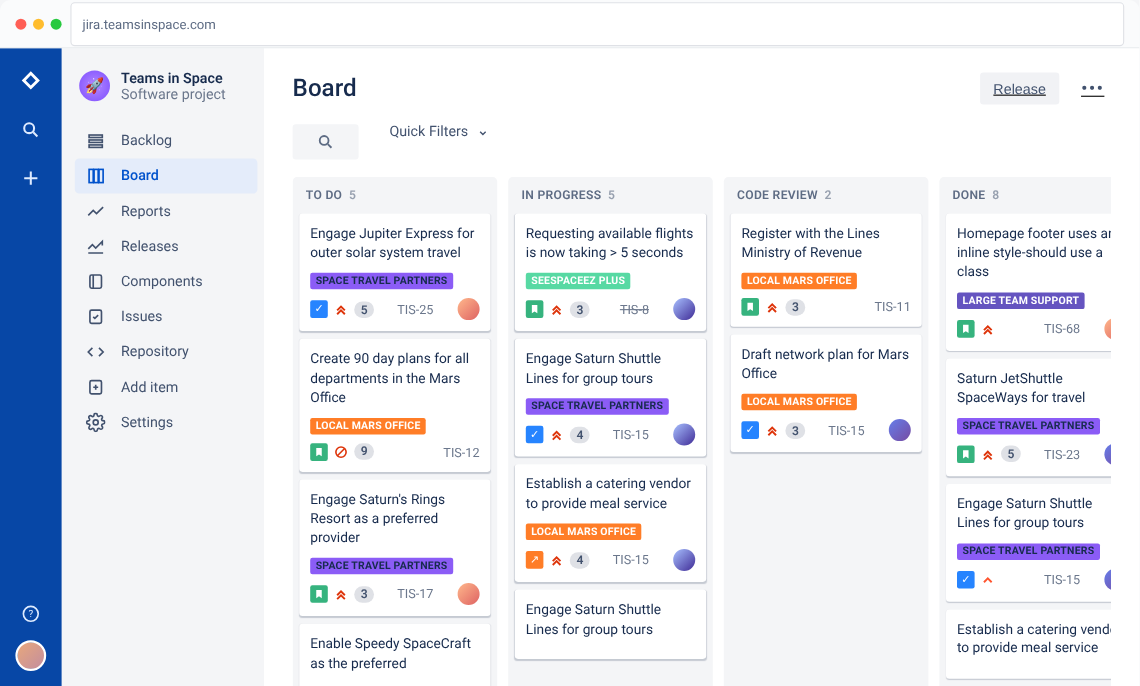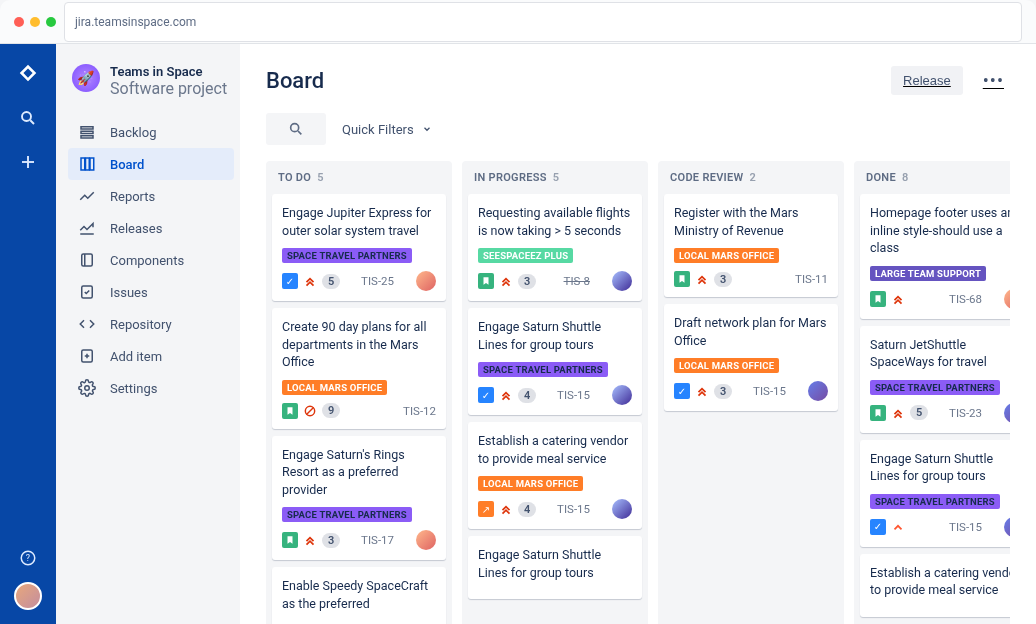--- a/index.html
+++ b/index.html
@@ -11,32 +11,32 @@
 .url-bar { flex: 1; height: 40px; background: #fff; border: 1px solid #dfe1e6; border-radius: 4px; padding: 0 10px; font-size: 12px; color: #5e6c84; display: flex; align-items: center; }
 .app { display: flex; height: 580px; }
 .rail { width: 56px; background: #0747a6; display: flex; flex-direction: column; align-items: center; padding: 18px 0; gap: 20px; position: relative; }
 .rail-icon { width: 24px; height: 24px; color: #deebff; cursor: pointer; display: flex; align-items: center; justify-content: center; }
 .rail-bottom { position: absolute; bottom: 14px; display: flex; flex-direction: column; align-items: center; gap: 12px; }
 .rail-avatar { width: 28px; height: 28px; border-radius: 50%; background: linear-gradient(135deg,#e8a87c,#c38d9e); border: 2px solid #fff; }
 .sidebar { width: 184px; background: #f4f5f7; padding: 20px 6px 20px 12px; }
 .proj-header { display: flex; gap: 10px; margin-bottom: 18px; padding-left: 4px; }
 .proj-icon { width: 28px; height: 28px; border-radius: 50%; background: radial-gradient(circle,#b388ff 0%,#7c4dff 100%); display:flex;align-items:center;justify-content:center;font-size:14px; }
 .proj-name { font-size: 13px; font-weight: 600; color: #172b4d; }
-.proj-sub { font-size: 16px; color: #6b778c; }
+.proj-sub { font-size: 13px; color: #6b778c; }
 .nav-item { display: flex; align-items: center; gap: 14px; padding: 7px 10px; font-size: 13px; color: #42526e; cursor: pointer; border-radius: 4px; }
 .nav-item.active { background: #e4ecfa; color: #0052cc; font-weight: 500; }
 .nav-icon { width: 18px; height: 18px; display:flex;align-items:center;justify-content:center; color:#42526e; }
 .nav-item.active .nav-icon { color:#0052cc; }
 .main { flex: 1; background: #fff; padding: 22px 26px; overflow: hidden; }
 .main-header { display: flex; align-items: center; justify-content: space-between; margin-bottom: 18px; }
 .main-title { font-size: 22px; font-weight: 500; color: #172b4d; }
 .header-right { display: flex; align-items: center; gap: 14px; text-decoration: underline; }
 .release-btn { background: #f1f2f5; border: none; padding: 7px 12px; font-size: 13px; color: #42526e; border-radius: 3px; cursor: pointer; }
 .more-btn { font-size: 18px; color: #42526e; cursor: pointer; letter-spacing: 1px; padding: 0 6px; }
-.toolbar { display: flex; align-items: center; gap: 16px; margin-bottom: 16px; }
+.toolbar { display: flex; align-items: flex-start; gap: 28px; margin-bottom: 16px; }
 .search-box { width: 60px; height: 32px; background: #f4f5f7; border-radius: 3px; display: flex; align-items: center; justify-content: center; color: #5e6c84; }
 .qf { font-size: 13px; color: #42526e; display: flex; align-items: center; gap: 8px; cursor: pointer; }
 .board { display: flex; gap: 10px; overflow-x: hidden; }
 .col { width: 186px; background: #f4f5f7; border-radius: 4px; padding: 10px 6px; flex-shrink: 0; }
 .col-header { font-size: 11px; font-weight: 600; color: #5e6c84; text-transform: uppercase; padding: 0 6px 10px; letter-spacing: 0.3px; }
 .col-count { color: #97a0af; margin-left: 3px; }
 .card { background: #fff; border-radius: 3px; padding: 10px; margin-bottom: 7px; box-shadow: 0 1px 1px rgba(9,30,66,0.2); font-size: 12.5px; color: #172b4d; cursor: pointer; }
 .card-title { line-height: 1.4; margin-bottom: 8px; }
 .tag { display: inline-block; font-size: 9.5px; font-weight: 700; padding: 2px 5px; border-radius: 2px; letter-spacing: 0.2px; margin-bottom: 8px; }
 .tag.yellow { background: #8b5cf6; color: #172b4d; }
@@ -338,21 +338,21 @@
                 <span class="key">TIS-15</span>
                 <div class="ava b"></div>
               </div>
             </div></div>
           <div class="card">
             <div class="card-title">Engage Saturn Shuttle Lines for group tours</div>
           </div>
         </div>
         <div class="col">
           <div class="col-header">CODE REVIEW<span class="col-count"> 2</span></div>
-          <div class="card"><div class="card-title">Register with the Mars Ministry of Revenue</div><span class="tag orange">LOCAL MARS OFFICE</span><div class="card-footer">
+          <div class="card"><div class="card-title">Register with the Lines Ministry of Revenue</div><span class="tag orange">LOCAL MARS OFFICE</span><div class="card-footer">
               <div class="footer-left">
                 <div class="badge story">
                   <svg width="10" height="10" viewBox="0 0 24 24" fill="#fff">
                     <path d="M6 3h12v18l-6-4-6 4z"></path>
                   </svg>
                 </div>
                 <span class="prio highest">
                   <svg width="14" height="14" viewBox="0 0 24 24" fill="none" stroke="currentColor" stroke-width="3">
                     <polyline points="6 14 12 8 18 14"></polyline>
                     <polyline points="6 20 12 14 18 20"></polyline>

